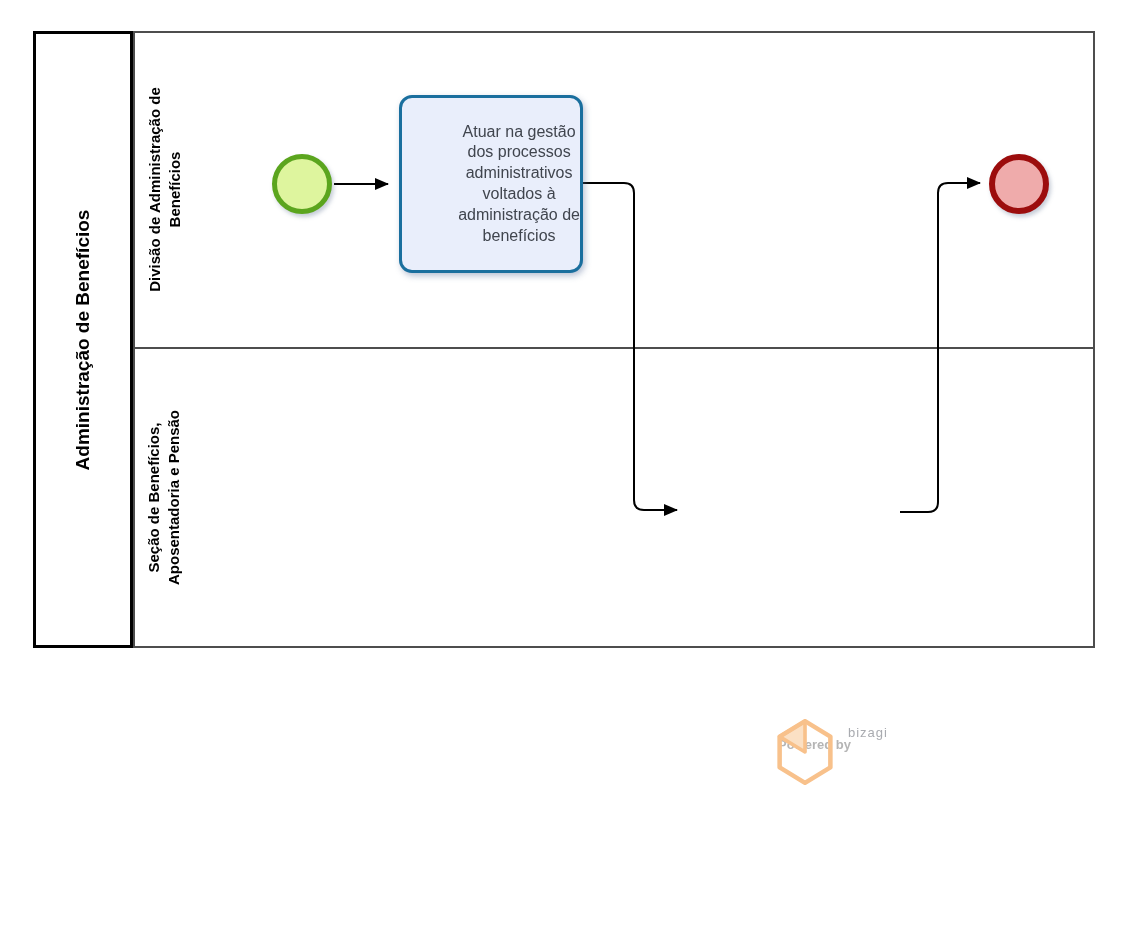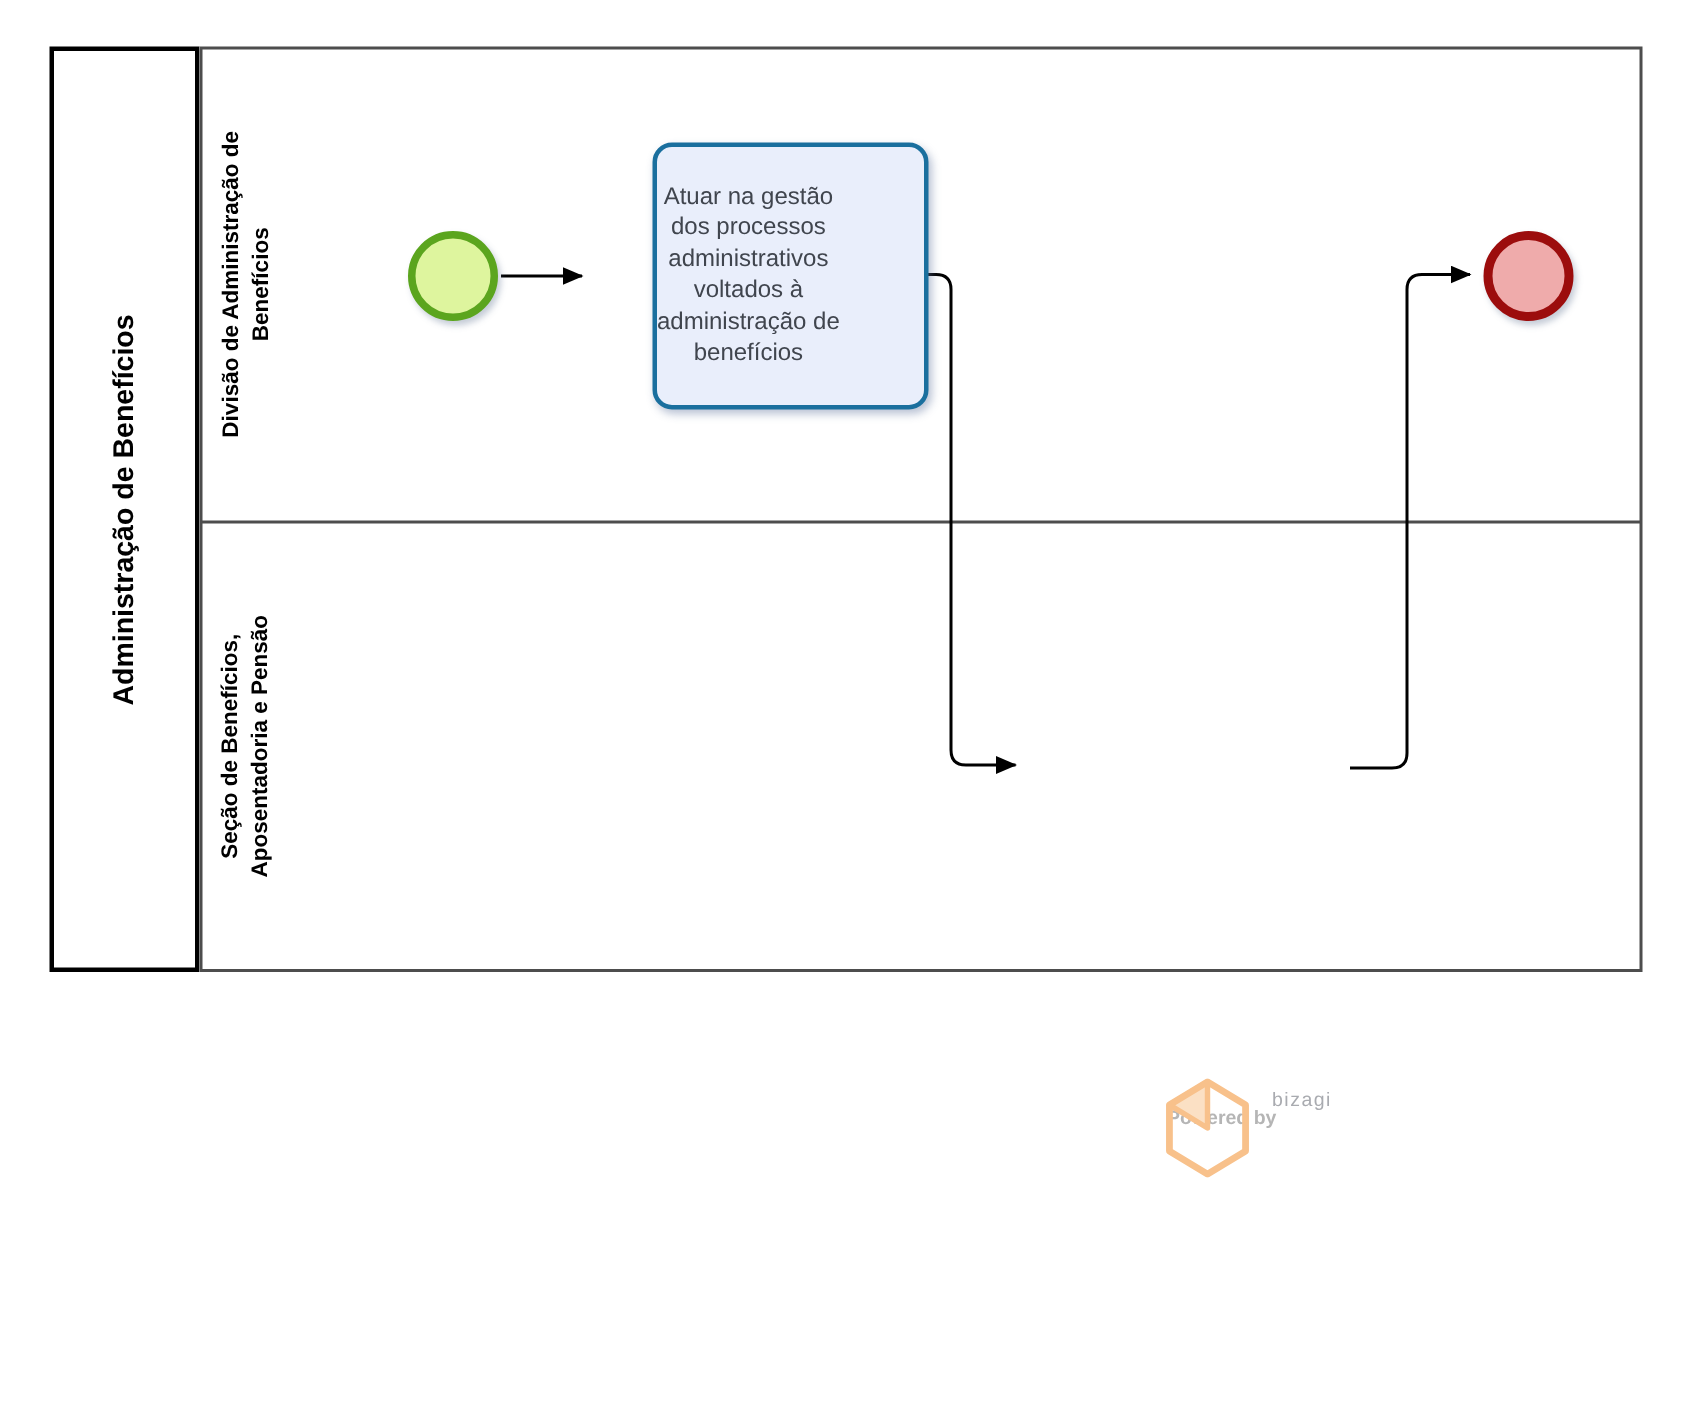--- a/index.html
+++ b/index.html
@@ -24,22 +24,22 @@
   
   .event{position:absolute;border-radius:50%;box-sizing:content-box;
     box-shadow:2px 3px 4px rgba(90,110,140,.35);}
   .event.start{left:272px;top:154px;width:50px;height:50px;
     border:5px solid var(--start-border,#5ba51e);background:var(--start-fill,#def59e);}
   .event.end{left:989px;top:154px;width:48px;height:48px;
     border:6px solid var(--end-border,#9c0d0d);background:var(--end-fill,#efabab);}
 
   .task{position:absolute;box-sizing:border-box;border:3px solid var(--task-border,#1a6f9e);
     border-radius:13px;background:var(--task-fill,#e9eefb);
-    display:flex;align-items:center;justify-content:flex-start;
-    box-shadow:2px 3px 6px rgba(100,120,160,.45);margin-left:36px;}
+    display:flex;align-items:center;justify-content:flex-end;
+    box-shadow:2px 3px 6px rgba(100,120,160,.45);}
   .task .task-text{font-size:16px;line-height:1.3;color:var(--task-text,#40454e);
     text-align:center;white-space:pre-line;}
   .task.task1{left:399px;top:95px;width:184px;height:178px;}
   .task.task2{left:685px;top:423px;width:215px;height:179px;}
 
   svg.flows{position:absolute;left:0;top:0;pointer-events:none;}
 
   
   .powered-by{position:absolute;left:778px;top:689px;font-size:13px;font-weight:600;
     color:var(--powered-gray,#b5b5b5);margin-top:48px;}

